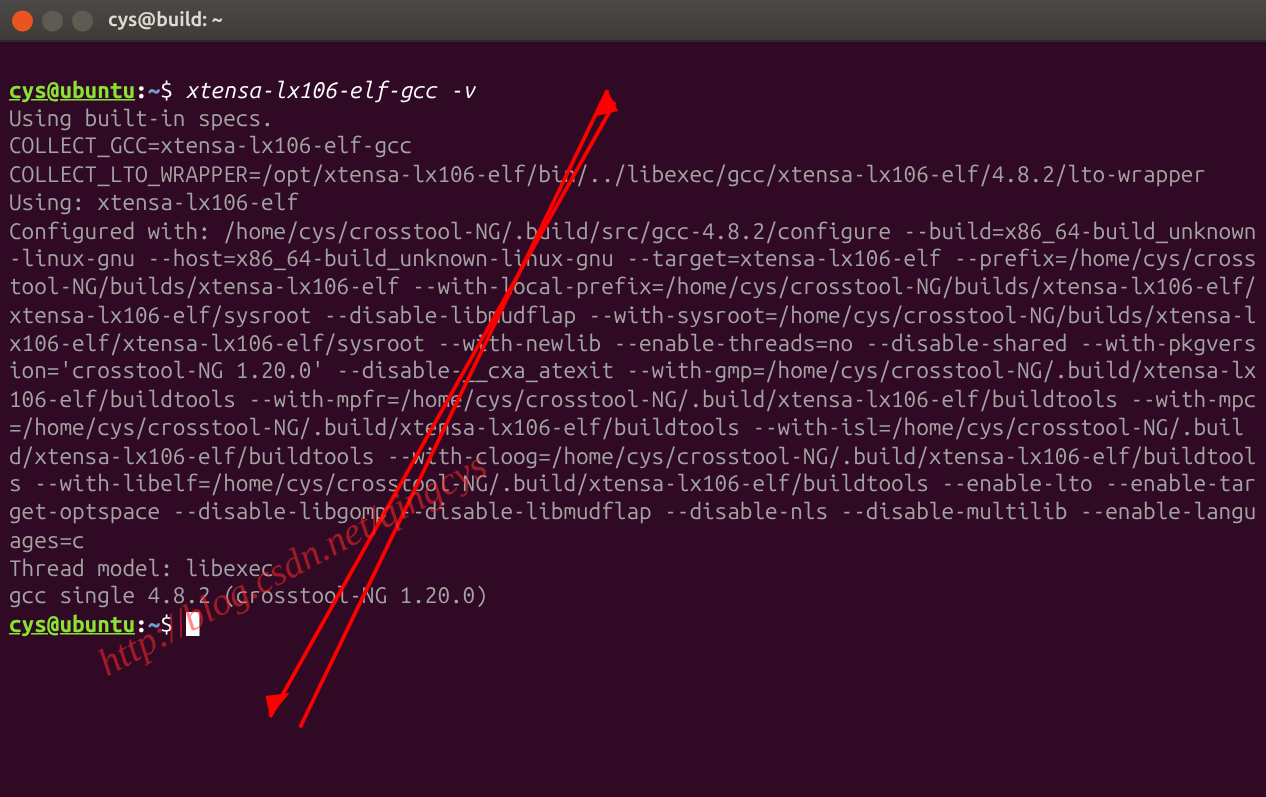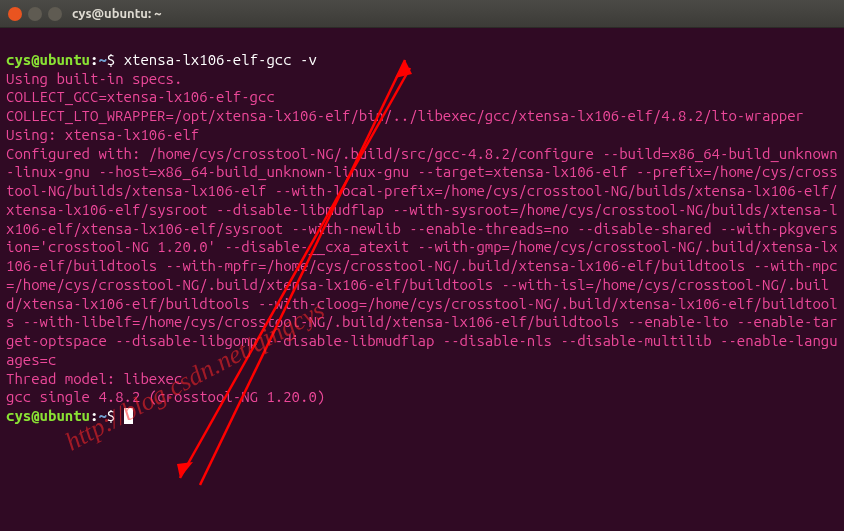--- a/index.html
+++ b/index.html
@@ -41,26 +41,26 @@
       color: #dfdbd2;
       font-family: Ubuntu, sans-serif;
       font-size: 13px;
       font-weight: bold;
     }
     .terminal {
       padding: 4px 6px;
       white-space: pre-wrap;
       word-break: break-all;
     }
-    .prompt-user { color: #8ae234; font-weight: bold; }
+    .prompt-user { color: #8ae234; font-weight: bold; text-decoration: underline; }
     .prompt-colon { color: #ffffff; font-weight: bold; }
     .prompt-path { color: #729fcf; font-weight: bold; }
     .prompt-dollar { color: #ffffff; }
-    .cmd { color: #ffffff; }
-    .out { color: #ec4899; }
+    .cmd { color: #ffffff; font-style: italic; }
+    .out { color: #a3a3a3; }
     .cursor {
       display: inline-block;
       width: 9px;
       height: 16px;
       background: #ffffff;
       vertical-align: text-bottom;
     }
     .annotation {
       position: absolute;
       pointer-events: none;
@@ -86,21 +86,21 @@
   </style>
 </head>
 <body>
 
 <div class="titlebar">
   <div class="window-controls">
     <span class="win-btn win-close"></span>
     <span class="win-btn win-min"></span>
     <span class="win-btn win-max"></span>
   </div>
-  <span class="titlebar-title">cys@ubuntu: ~</span>
+  <span class="titlebar-title">cys@build: ~</span>
 </div>
 
 <div class="terminal">
 <span><span class="prompt-user">cys@ubuntu</span><span class="prompt-colon">:</span><span class="prompt-path">~</span><span class="prompt-dollar">$</span> <span class="cmd">xtensa-lx106-elf-gcc -v</span></span>
 <span class="out">Using built-in specs.</span>
 <span class="out">COLLECT_GCC=xtensa-lx106-elf-gcc</span>
 <span class="out">COLLECT_LTO_WRAPPER=/opt/xtensa-lx106-elf/bin/../libexec/gcc/xtensa-lx106-elf/4.8.2/lto-wrapper</span>
 <span class="out">Using: xtensa-lx106-elf</span>
 <span class="out">Configured with: /home/cys/crosstool-NG/.build/src/gcc-4.8.2/configure --build=x86_64-build_unknown-linux-gnu --host=x86_64-build_unknown-linux-gnu --target=xtensa-lx106-elf --prefix=/home/cys/crosstool-NG/builds/xtensa-lx106-elf --with-local-prefix=/home/cys/crosstool-NG/builds/xtensa-lx106-elf/xtensa-lx106-elf/sysroot --disable-libmudflap --with-sysroot=/home/cys/crosstool-NG/builds/xtensa-lx106-elf/xtensa-lx106-elf/sysroot --with-newlib --enable-threads=no --disable-shared --with-pkgversion='crosstool-NG 1.20.0' --disable-__cxa_atexit --with-gmp=/home/cys/crosstool-NG/.build/xtensa-lx106-elf/buildtools --with-mpfr=/home/cys/crosstool-NG/.build/xtensa-lx106-elf/buildtools --with-mpc=/home/cys/crosstool-NG/.build/xtensa-lx106-elf/buildtools --with-isl=/home/cys/crosstool-NG/.build/xtensa-lx106-elf/buildtools --with-cloog=/home/cys/crosstool-NG/.build/xtensa-lx106-elf/buildtools --with-libelf=/home/cys/crosstool-NG/.build/xtensa-lx106-elf/buildtools --enable-lto --enable-target-optspace --disable-libgomp --disable-libmudflap --disable-nls --disable-multilib --enable-languages=c</span>
 <span class="out">Thread model: libexec</span>

